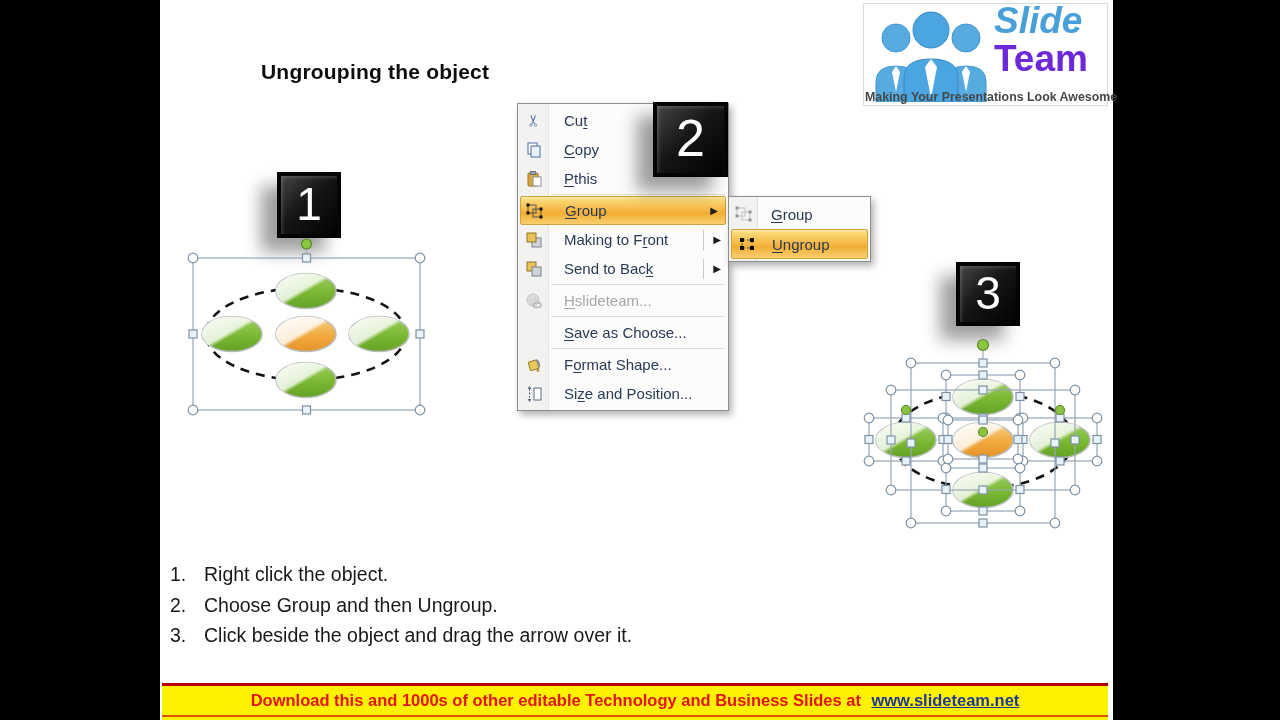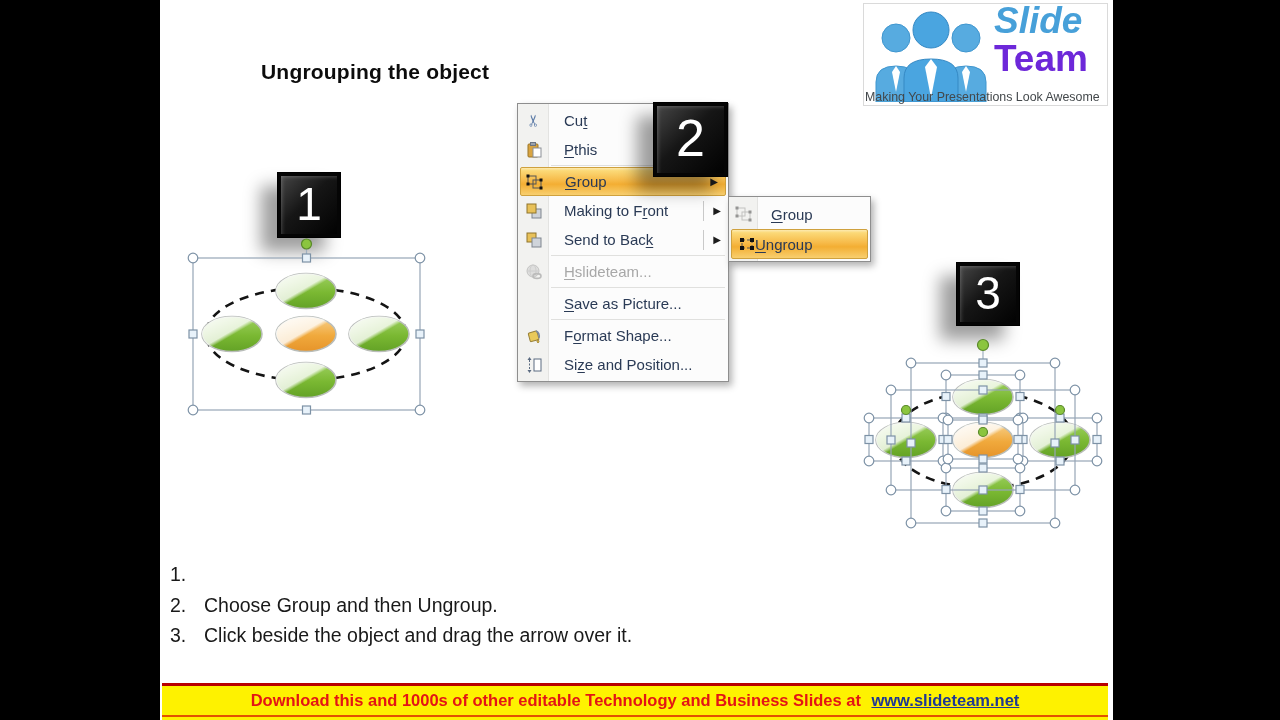--- a/index.html
+++ b/index.html
@@ -7,21 +7,21 @@
   .stage{position:absolute;left:160px;top:0;width:953px;height:720px;background:#fff;}
 
   
   .title{position:absolute;left:58px;top:60px;font-size:21px;font-weight:bold;color:#0c0c0c;letter-spacing:.2px;margin-left:43px;}
 
   
   .logo{position:absolute;left:703px;top:3px;width:243px;height:101px;background:#fff;border:1px solid #dadada;}
   .logo svg{position:absolute;left:6px;top:2px;}
   .logo-slide{position:absolute;left:130px;top:-4px;font-size:37px;font-weight:bold;color:#47a0d9;font-style:italic;}
   .logo-team{position:absolute;left:130px;top:34px;font-size:37px;font-weight:bold;color:#6d28d9;}
-  .logo-tag{position:absolute;left:1px;bottom:1px;font-size:12.4px;font-weight:normal;color:#43484b;white-space:nowrap;}
+  .logo-tag{position:absolute;left:1px;bottom:1px;font-size:12.4px;font-weight:bold;color:#43484b;white-space:nowrap;}
 
   
   .badge{position:absolute;background:linear-gradient(135deg,#4a4a4a 0%,#161616 45%,#000 100%);
     color:#fff;text-align:center;border:1px solid #000;
     box-shadow:-16px 14px 16px rgba(0,0,0,.38), inset 0 0 0 3px #050505, inset 3px 3px 5px rgba(255,255,255,.30);}
   .badge1{left:117px;top:172px;width:62px;height:64px;font-size:46px;line-height:62px;}
   .badge2{left:493px;top:102px;width:73px;height:73px;font-size:52px;line-height:71px;z-index:6;}
   .badge3{left:796px;top:262px;width:62px;height:62px;font-size:46px;line-height:60px;}
 
   
@@ -51,21 +51,21 @@
   .hl .ic{left:2px;}
   .msep{height:1px;background:#e0e0de;margin:1px 3px 1px 33px;}
 
   
   .submenu{position:absolute;left:568px;top:196px;width:141px;background:
       linear-gradient(to right,#f2f2f0 0,#f2f2f0 28px,#e3e3e1 28px,#e3e3e1 29px,#fcfcfc 29px);
     border:1px solid #8e8e8e;box-shadow:3px 4px 7px rgba(0,0,0,.30);padding:2px 0;z-index:7;}
   .smi{position:relative;height:30px;display:flex;align-items:center;padding-left:42px;font-size:15px;color:#2a3a55;}
   .smi .ic{position:absolute;left:3px;top:50%;transform:translateY(-50%);width:24px;height:22px;
     display:flex;align-items:center;justify-content:center;}
-  .smi.hl{padding-left:23px;}
+  .smi.hl{padding-left:40px;}
 
   .scis{display:inline-block;transform:rotate(270deg);color:#5b7aa6;font-size:16px;}
 
   
   .instr{position:absolute;left:10px;top:563px;}
   .irow{display:flex;font-size:19.5px;color:#191919;margin-bottom:7.5px;}
   .irow .num{width:34px;}
 
   
   .banner{position:absolute;left:2px;top:683px;width:946px;height:37px;background:#fef200;
@@ -156,20 +156,29 @@
   <div class="menu">
     <div class="mi">
       <span class="ic">
           <span class="scis">✂</span>
         </span>
       <span><span>Cu</span><span class="key">t</span><span></span></span>
     </div>
     <div class="mi">
       <span class="ic">
         <svg width="16" height="16">
+            <rect x="2" y="1" width="9" height="11" fill="#fff" stroke="#4c6fa5"></rect>
+            <rect x="5" y="4" width="9" height="11" fill="#e9f1fb" stroke="#4c6fa5"></rect>
+          </svg>
+      </span>
+      <span><span></span><span class="key">C</span><span>opy</span></span>
+    </div>
+    <div class="mi">
+      <span class="ic">
+        <svg width="16" height="16">
             <rect x="2" y="2" width="10" height="13" rx="1" fill="#d9a441" stroke="#9a7426"></rect>
             <rect x="4.5" y="0.5" width="5" height="3" fill="#9aa2ad" stroke="#6c7480"></rect>
             <rect x="7" y="6" width="8" height="9" fill="#fff" stroke="#8b8f96"></rect>
           </svg>
       </span>
       <span><span></span><span class="key">P</span><span>this</span></span>
     </div>
     <div class="msep"></div>
     <div class="mi hl">
       <span class="ic">
@@ -213,21 +222,21 @@
             <ellipse cx="7" cy="7" rx="3" ry="6" fill="none" stroke="#b0b0b0"></ellipse>
             <line x1="1" y1="7" x2="13" y2="7" stroke="#b0b0b0"></line>
             <ellipse cx="11" cy="12" rx="4" ry="2.4" fill="none" stroke="#8f8f8f" stroke-width="1.6"></ellipse>
           </svg>
       </span>
       <span><span></span><span class="key">H</span><span>slideteam...</span></span>
     </div>
     <div class="msep"></div>
     <div class="mi">
       <span class="ic"></span>
-      <span><span></span><span class="key">S</span><span>ave as Picture...</span></span>
+      <span><span></span><span class="key">S</span><span>ave as Choose...</span></span>
     </div>
     <div class="msep"></div>
     <div class="mi">
       <span class="ic">
         <svg width="16" height="16">
             <rect x="3" y="4" width="9" height="9" rx="1" transform="rotate(-15 7 8)" fill="#e9c95a" stroke="#97803a"></rect>
             <path d="M10 3 q4 2 3 7" fill="none" stroke="#7d8aa0" stroke-width="1.6"></path>
             <path d="M12 11 q2 3 0 4 q-2-1 0-4" fill="#e8b93f" stroke="#97803a" stroke-width=".8"></path>
           </svg>
       </span>
@@ -349,20 +358,21 @@
         <rect x="159" y="102.5" width="8" height="8" class="hs"></rect>
       </g>
     <circle class="rot" cx="51" cy="77" r="4.5"></circle>
     <circle class="rot" cx="205" cy="77" r="4.5"></circle>
     <circle class="rot" cx="128" cy="99" r="4.5"></circle>
   </svg>
 
   <div class="instr">
     <div class="irow">
       <span class="num">1.</span>
+      <span>Right click the object.</span>
     </div>
     <div class="irow">
       <span class="num">2.</span>
       <span>Choose Group and then Ungroup.</span>
     </div>
     <div class="irow">
       <span class="num">3.</span>
       <span>Click beside the object and drag the arrow over it.</span>
     </div>
   </div>

